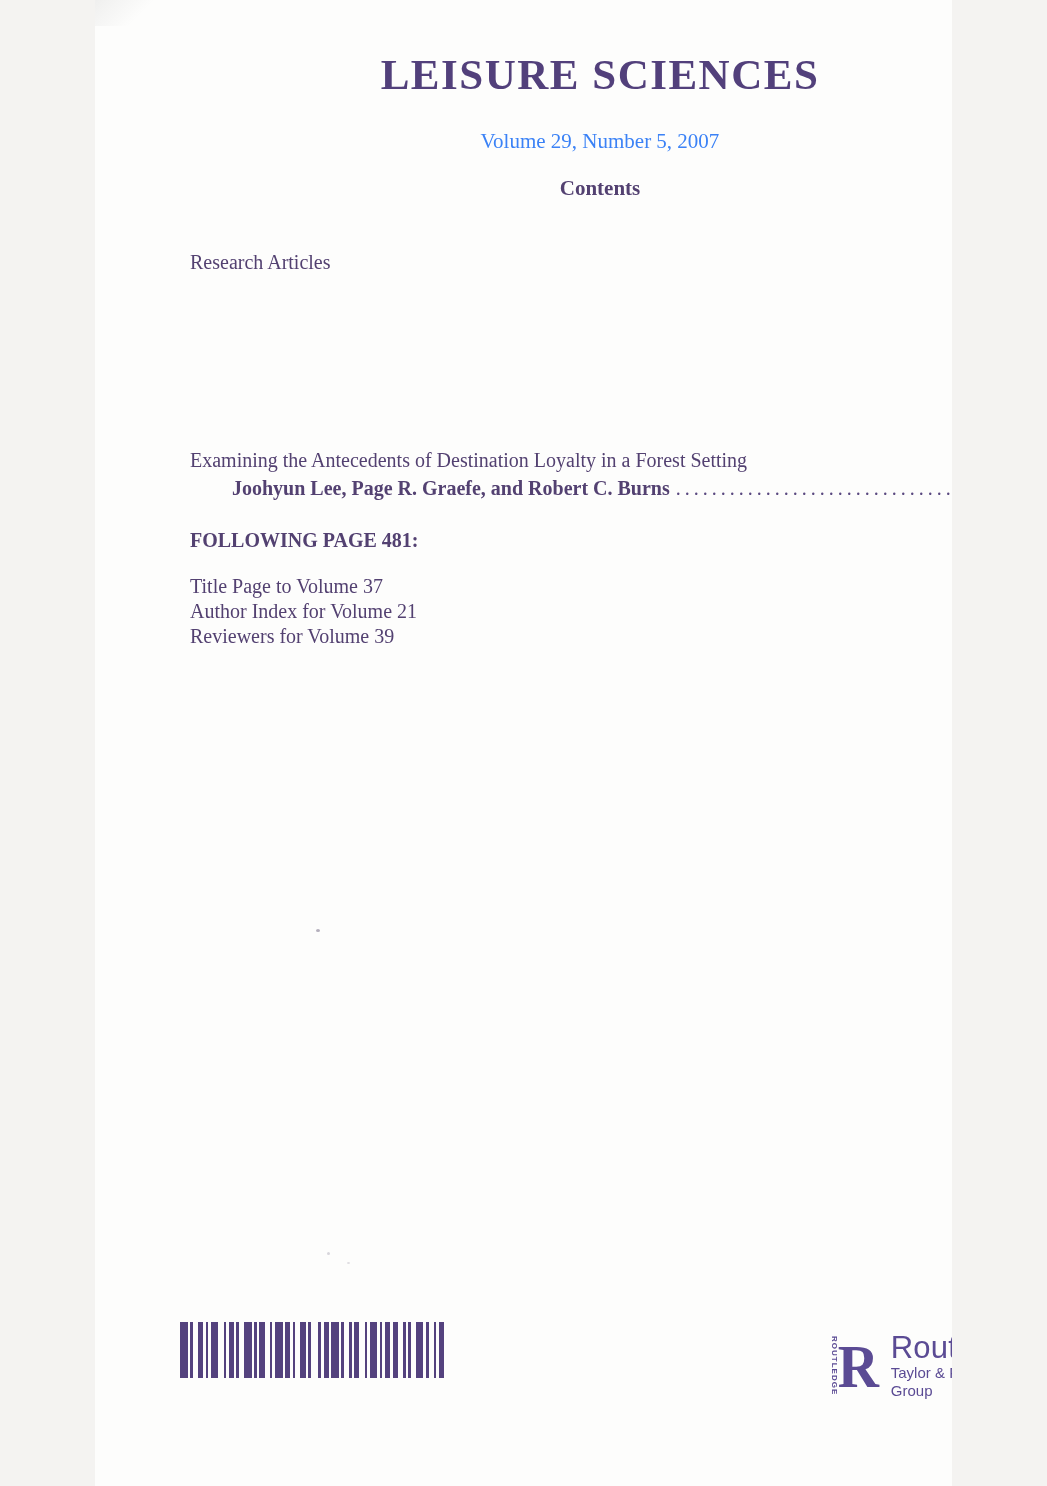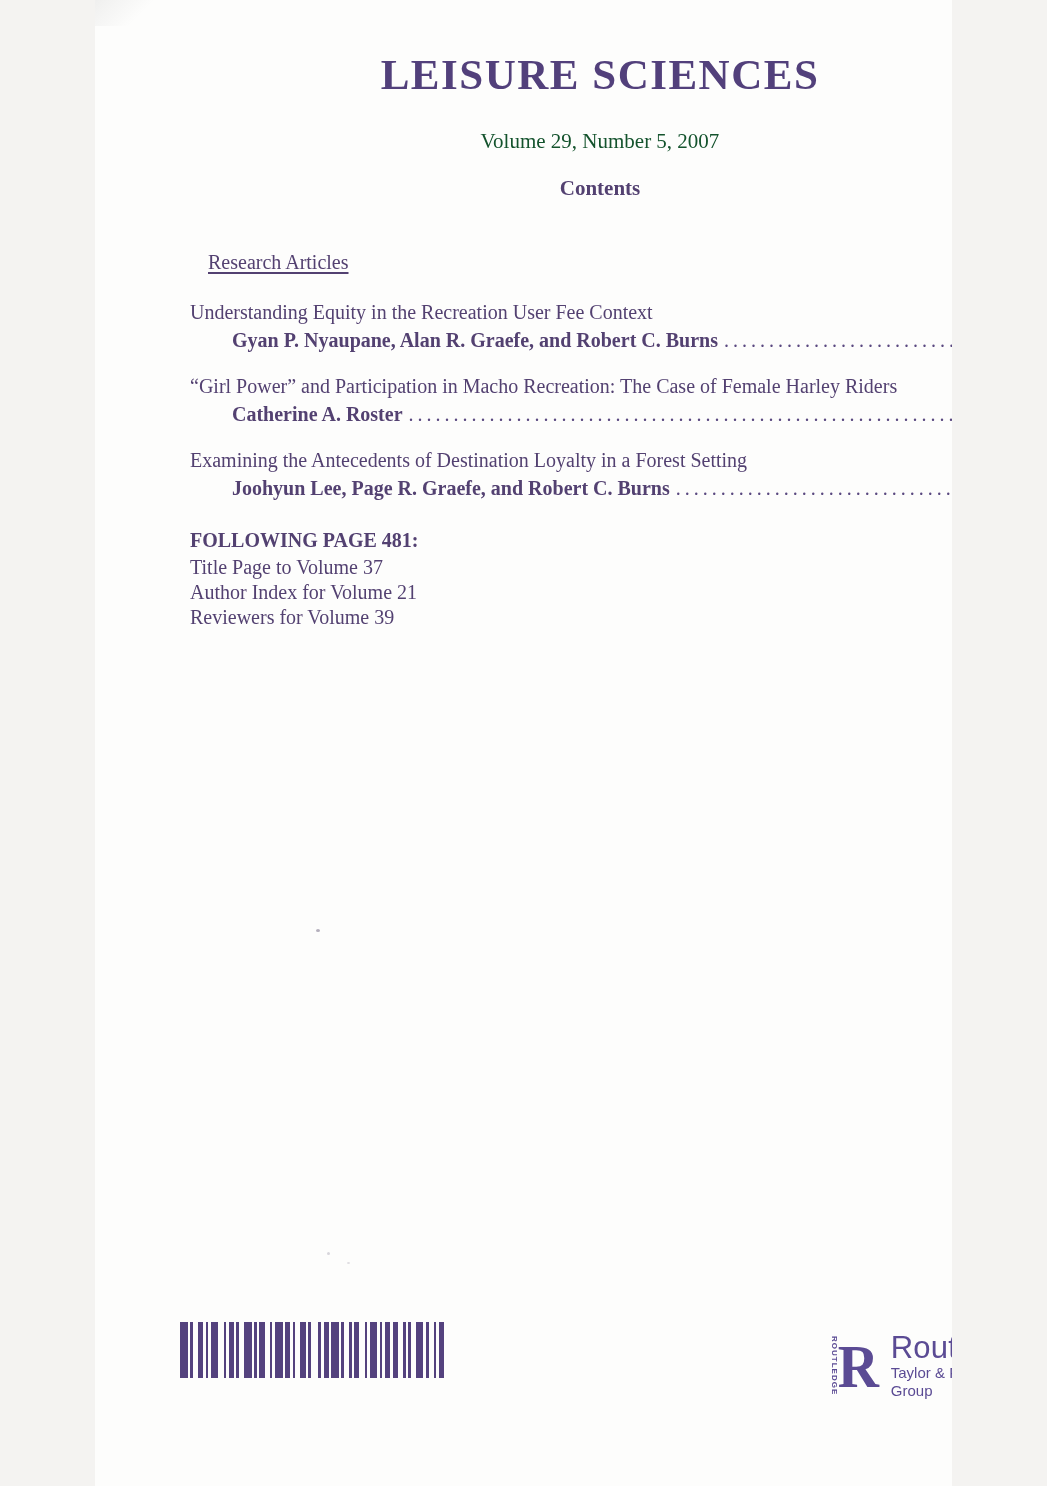--- a/index.html
+++ b/index.html
@@ -29,30 +29,29 @@
   .speck-3 { left: 252px; top: 1262px; width: 3px; height: 2px; opacity: .4; }
 
   .journal-title {
     position: absolute; left: 95px; top: 50px; width: 820px;
     text-align: center;
     font-size: 43px; font-weight: bold; letter-spacing: 1.5px;
     color: #52407b;
   }
   .issue-line {
     position: absolute; left: 95px; top: 129px; width: 820px;
-    text-align: center; font-size: 21px; color: #14532d;
+    text-align: center; font-size: 21px; color: #3b82f6;
   }
   .contents-heading {
     position: absolute; left: 95px; top: 176px; width: 820px;
     text-align: center; font-size: 21px; font-weight: bold;
   }
   .section-heading {
-    position: absolute; left: 113px; top: 251px;
+    position: absolute; left: 95px; top: 251px;
     font-size: 20px;
-    text-decoration: underline;
     text-underline-offset: 3px;
   }
   .article { position: absolute; left: 95px; width: 820px; }
   .article .a-title { font-size: 20px; line-height: 26px; }
   .article .a-byline {
     display: flex; align-items: baseline;
     padding-left: 42px; margin-top: 2px;
     font-size: 20px; line-height: 26px;
   }
   .article .a-authors { font-weight: bold; white-space: nowrap; }
@@ -63,21 +62,21 @@
   .article .a-dots::after {
     content: "..........................................................................................................................";
     letter-spacing: 4px; font-size: 20px; color: #5a4980;
   }
   .article .a-page { white-space: nowrap; font-size: 20px; }
   .art-1 { top: 299px; }
   .art-2 { top: 373px; }
   .art-3 { top: 447px; }
 
   .following { position: absolute; left: 95px; top: 529px; width: 600px; }
-  .following .f-heading { font-size: 20px; font-weight: bold; margin-bottom: 3px; }
+  .following .f-heading { font-size: 20px; font-weight: bold; margin-bottom: 22px; }
   .following .f-item { font-size: 20px; line-height: 25px; }
 
   
   .barcode-wrap { position: absolute; left: 85px; top: 1322px; width: 272px; }
   .barcode-bars { display: flex; height: 56px; width: 272px; align-items: stretch; }
   .barcode-bars .bar { height: 100%; }
   .barcode-text {
     margin-top: 2px;
     font-family: "Liberation Sans", sans-serif;
     font-size: 20px; letter-spacing: 0.5px; color: #5a4983;
@@ -116,37 +115,21 @@
   <div class="scan-edge-right"></div>
   <div class="speck speck-1"></div>
   <div class="speck speck-2"></div>
   <div class="speck speck-3"></div>
 
   <h1 class="journal-title">LEISURE SCIENCES</h1>
   <div class="issue-line">Volume 29, Number 5, 2007</div>
   <div class="contents-heading">Contents</div>
   <div class="section-heading">Research Articles</div>
 
-  <div class="article art-1">
-    <div class="a-title">Understanding Equity in the Recreation User Fee Context</div>
-    <div class="a-byline">
-      <span class="a-authors">Gyan P. Nyaupane, Alan R. Graefe, and Robert C. Burns</span>
-      <span class="a-dots"></span>
-      <span class="a-page">425</span>
-    </div>
-  </div>
-
-  <div class="article art-2">
-    <div class="a-title">“Girl Power” and Participation in Macho Recreation: The Case of Female Harley Riders</div>
-    <div class="a-byline">
-      <span class="a-authors">Catherine A. Roster</span>
-      <span class="a-dots"></span>
-      <span class="a-page">443</span>
-    </div>
-  </div>
+
 
   <div class="article art-3">
     <div class="a-title">Examining the Antecedents of Destination Loyalty in a Forest Setting</div>
     <div class="a-byline">
       <span class="a-authors">Joohyun Lee, Page R. Graefe, and Robert C. Burns</span>
       <span class="a-dots"></span>
       <span class="a-page">463</span>
     </div>
   </div>
 

